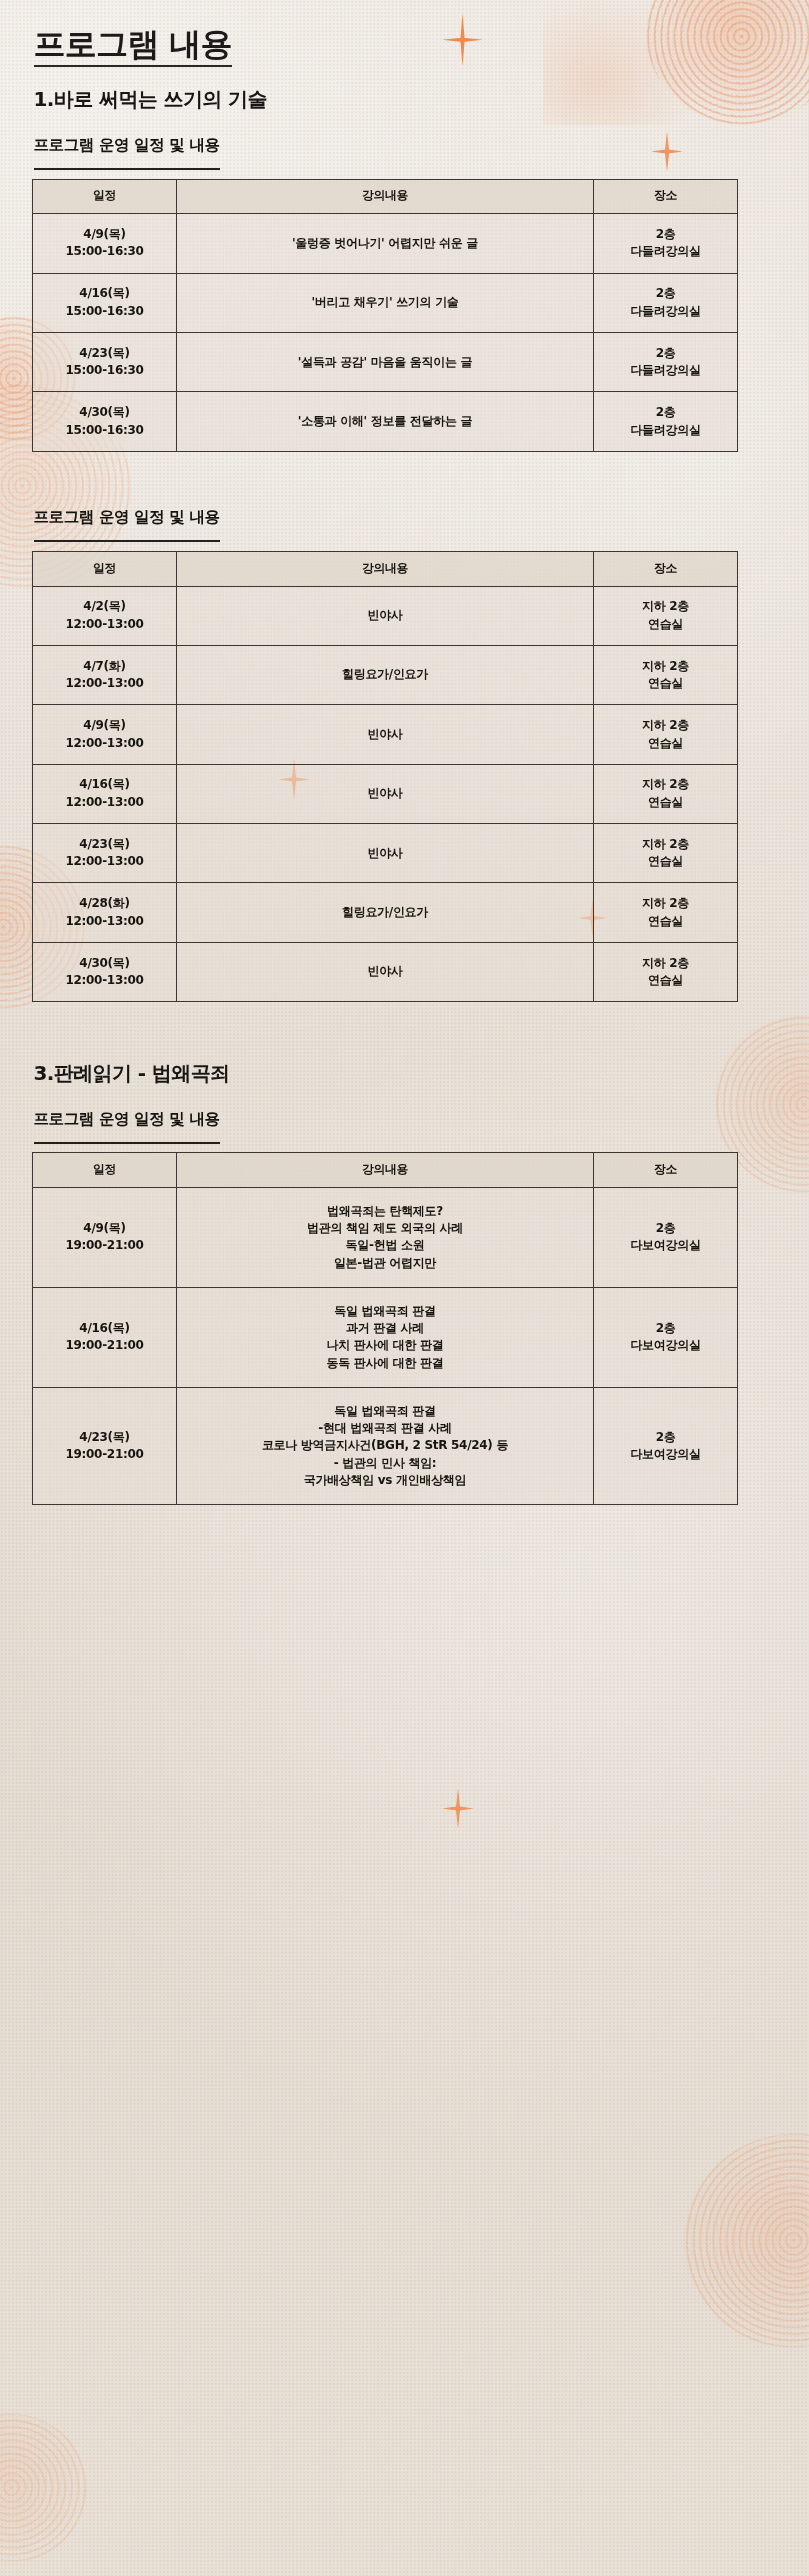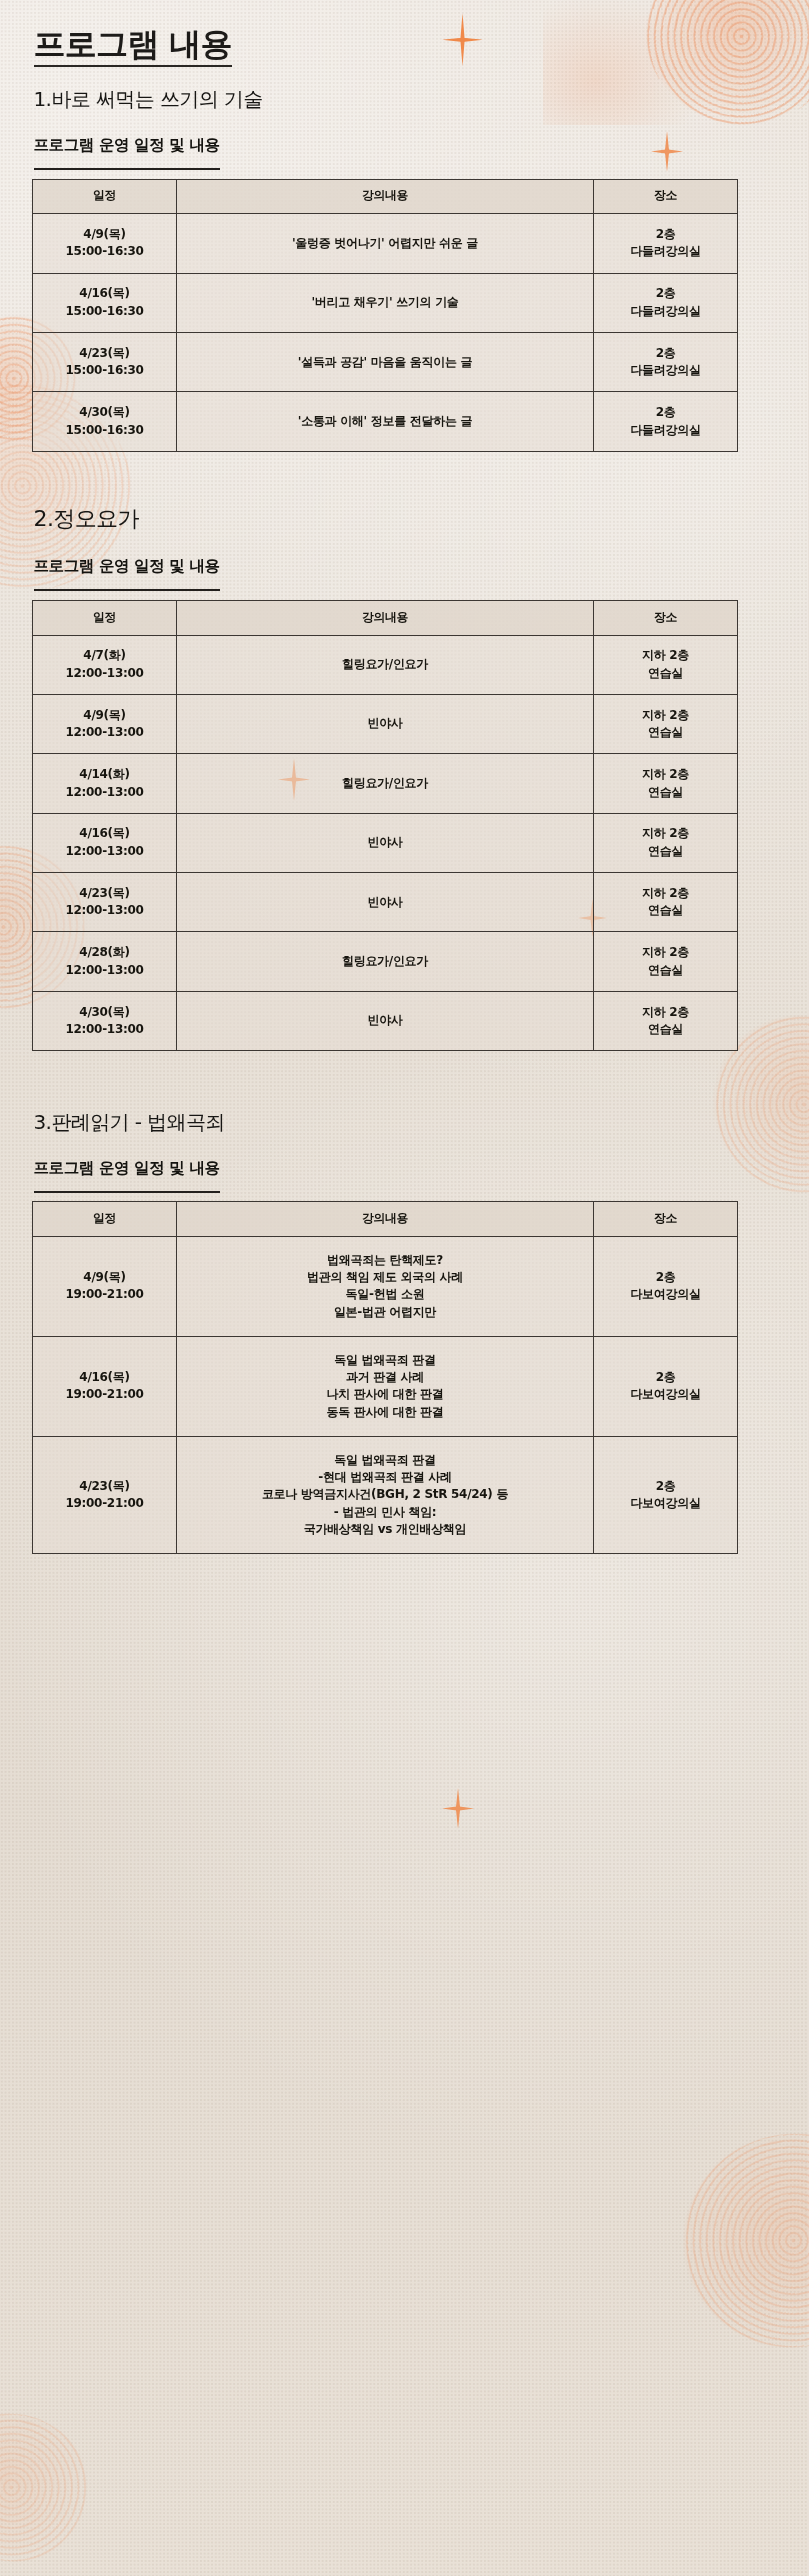--- a/index.html
+++ b/index.html
@@ -108,21 +108,21 @@
     color: #1d1b19;
     margin: 25px 0 0 1.5px;
     display: inline-block;
     border-bottom: 2.9px solid #2a2724;
     padding-bottom: 1.5px;
     line-height: 1.2;
   }
 
   h2.sec-title {
     font-size: 20px;
-    font-weight: 400;
+    font-weight: 700;
     color: #171614;
     margin: 19px 0 0 1.5px;
     letter-spacing: -0.6px;
   }
   h2.sec-title.big {
     font-size: 22px;
   }
   .sec-sub {
     font-size: 14px;
     font-weight: 700;
@@ -292,72 +292,71 @@
               <span class="l">다들려강의실</span>
             </td>
           </tr>
         </tbody>
       </table>
     </div>
 
     <div class="sec-gap-1"></div>
 
     
-    <h2 class="sec-title big">2.정오요가</h2>
 
     <h3 class="block-title">프로그램 운영 일정 및 내용</h3>
 
     <div class="table-wrap">
       <table class="sched">
         <colgroup>
             <col class="c-date">
             <col class="c-topic">
             <col class="c-place">
           </colgroup>
         <thead>
           <tr>
             <th>일정</th>
             <th>강의내용</th>
             <th>장소</th>
           </tr>
         </thead>
         <tbody>
           <tr>
             <td>
+              <span class="l">4/2(목)</span>
+              <span class="l">12:00-13:00</span>
+            </td>
+            <td>
+              <span class="l">빈야사</span>
+            </td>
+            <td>
+              <span class="l">지하 2층</span>
+              <span class="l">연습실</span>
+            </td>
+          </tr>
+          <tr>
+            <td>
               <span class="l">4/7(화)</span>
               <span class="l">12:00-13:00</span>
             </td>
             <td>
               <span class="l">힐링요가/인요가</span>
             </td>
             <td>
               <span class="l">지하 2층</span>
               <span class="l">연습실</span>
             </td>
           </tr>
           <tr>
             <td>
               <span class="l">4/9(목)</span>
               <span class="l">12:00-13:00</span>
             </td>
             <td>
               <span class="l">빈야사</span>
-            </td>
-            <td>
-              <span class="l">지하 2층</span>
-              <span class="l">연습실</span>
-            </td>
-          </tr>
-          <tr>
-            <td>
-              <span class="l">4/14(화)</span>
-              <span class="l">12:00-13:00</span>
-            </td>
-            <td>
-              <span class="l">힐링요가/인요가</span>
             </td>
             <td>
               <span class="l">지하 2층</span>
               <span class="l">연습실</span>
             </td>
           </tr>
           <tr>
             <td>
               <span class="l">4/16(목)</span>
               <span class="l">12:00-13:00</span>

